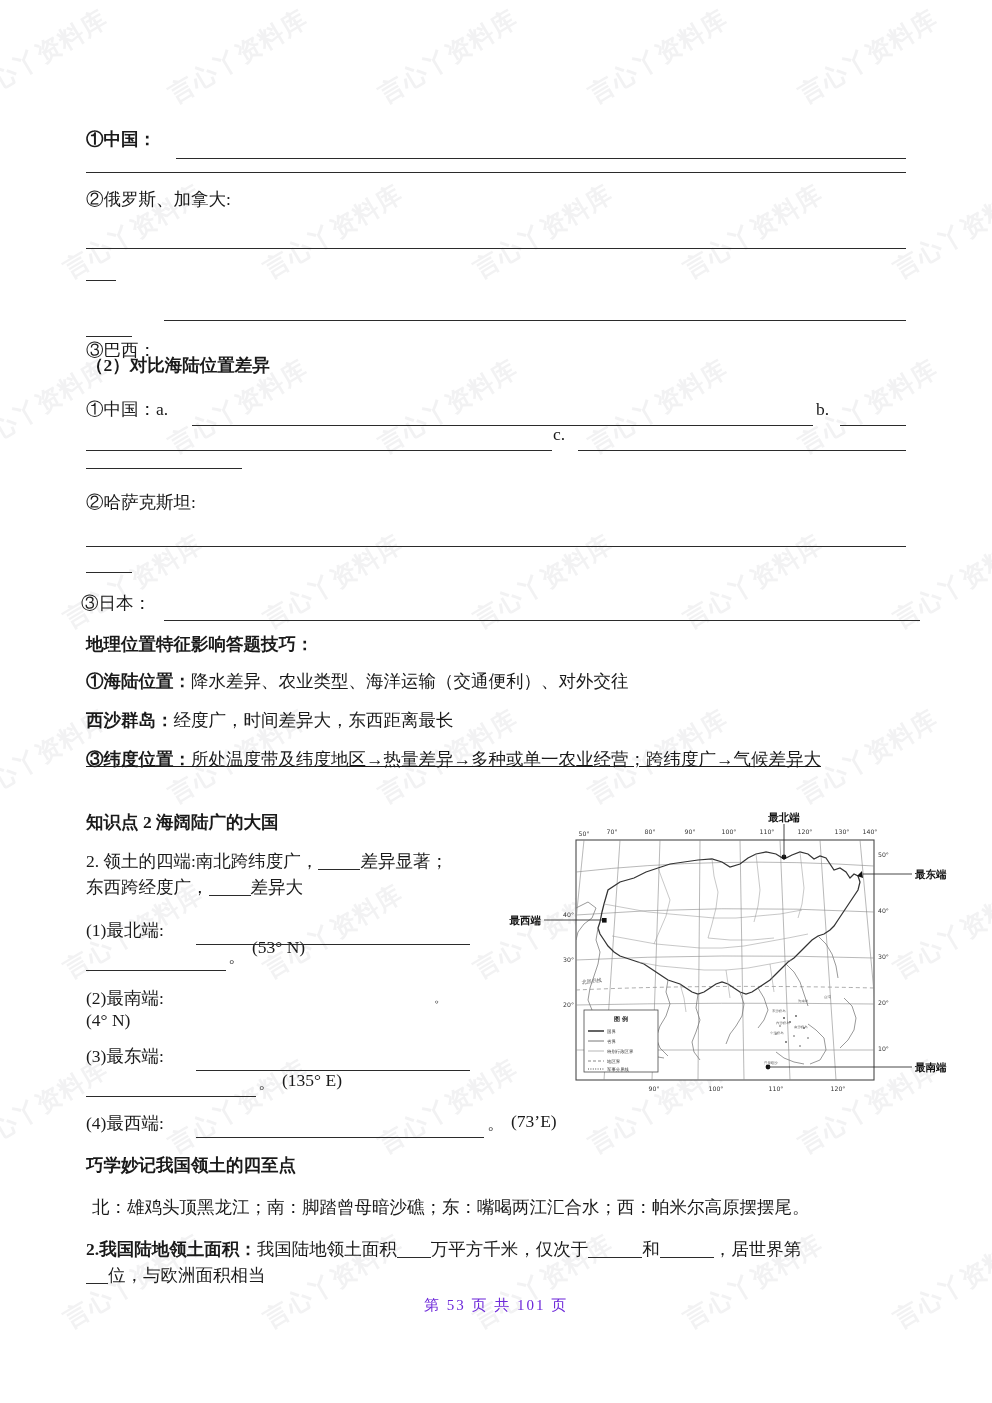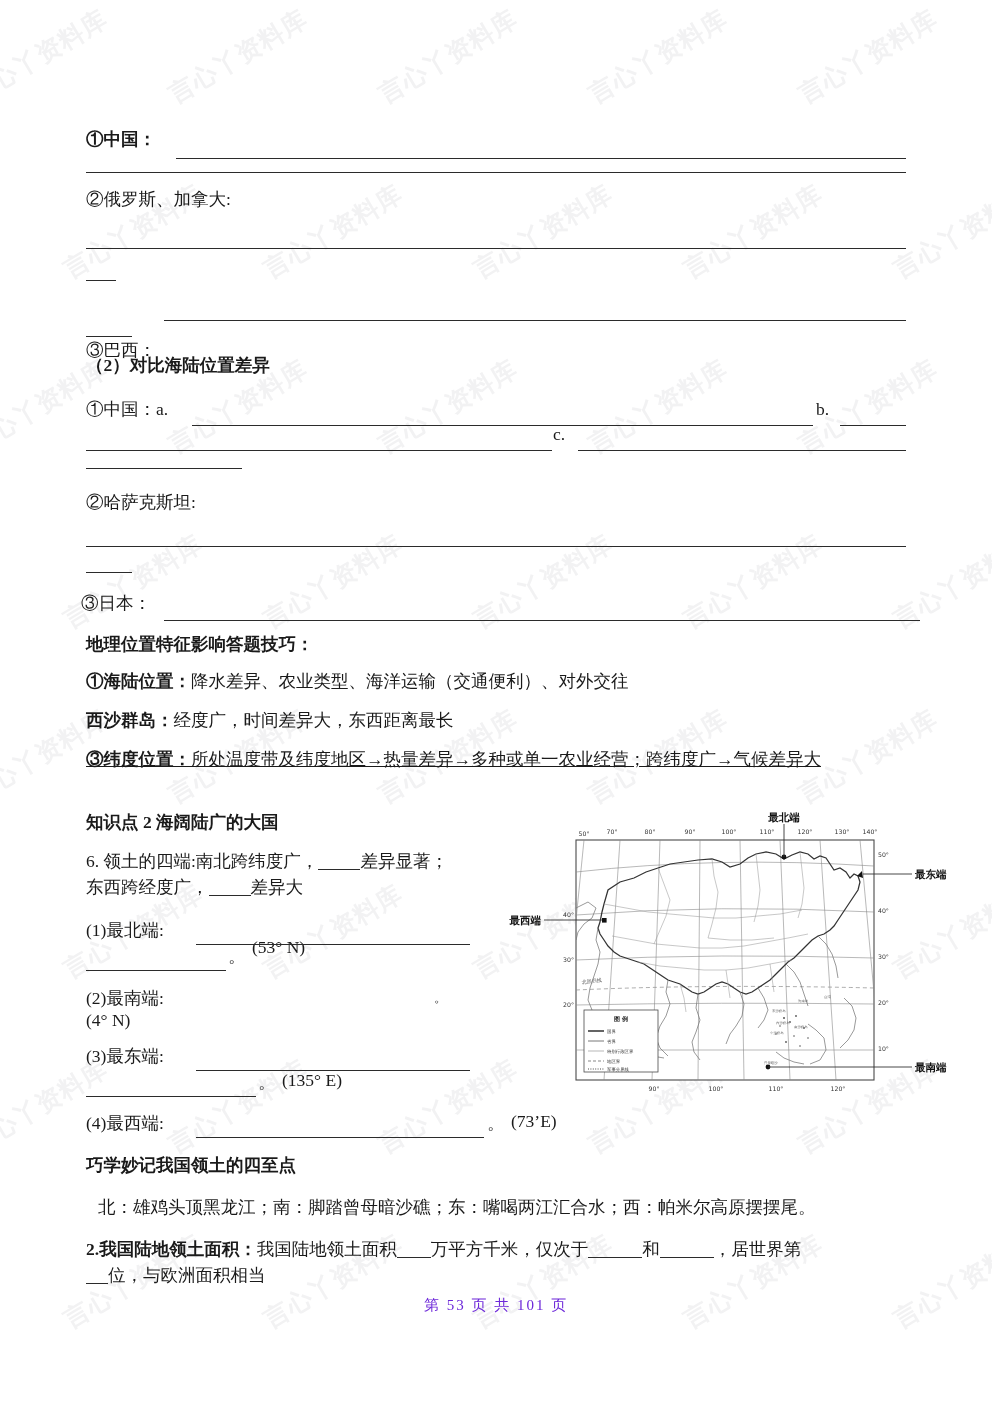--- a/index.html
+++ b/index.html
@@ -185,21 +185,21 @@
       <span class="bold">西沙群岛：</span><span>经度广，时间差异大，东西距离最长</span>
     </div>
 
     <div class="blk wrap" style="left:86px; top:746px; width:830px;">
       <span class="bold">③纬度位置：</span><span>所处温度带及纬度地区→热量差异→多种或单一农业经营；跨纬度广→气候差异大</span>
     </div>
 
     <div class="blk bold" style="left:86px; top:809px;">知识点 2 海阔陆广的大国</div>
 
     <div class="blk" style="left:86px; top:848px;">
-      <span>6. 领土的四端:南北跨纬度广，</span><span class="gap" style="width:42px;"></span><span>差异显著；</span>
+      <span>2. 领土的四端:南北跨纬度广，</span><span class="gap" style="width:42px;"></span><span>差异显著；</span>
     </div>
     <div class="blk" style="left:86px; top:874px;">
       <span>东西跨经度广，</span><span class="gap" style="width:42px;"></span><span>差异大</span>
     </div>
 
     <div class="blk" style="left:86px; top:917px;">(1)最北端:</div>
     <div class="rule" style="left:196px; top:944px; width:274px;"></div>
     <div class="rule" style="left:86px; top:970px; width:140px;"></div>
     <div class="blk" style="left:228px; top:943px;">。</div>
     <div class="blk lat" style="left:252px; top:902px;margin-top:32px;">(53° N)</div>
@@ -213,21 +213,21 @@
     <div class="rule" style="left:86px; top:1096px; width:170px;"></div>
     <div class="blk" style="left:258px; top:1069px;">。</div>
     <div class="blk lat" style="left:282px; top:1067px;">(135° E)</div>
 
     <div class="blk" style="left:86px; top:1110px;">(4)最西端:</div>
     <div class="rule" style="left:196px; top:1137px; width:288px;"></div>
     <div class="blk" style="left:487px; top:1110px;">。</div>
     <div class="blk lat" style="left:511px; top:1108px;">(73’E)</div>
 
     <div class="blk bold" style="left:86px; top:1152px;">巧学妙记我国领土的四至点</div>
-    <div class="blk" style="left:98px; top:1194px;">北：雄鸡头顶黑龙江；南：脚踏曾母暗沙礁；东：嘴喝两江汇合水；西：帕米尔高原摆摆尾。</div>
+    <div class="blk" style="left:92px; top:1194px;">北：雄鸡头顶黑龙江；南：脚踏曾母暗沙礁；东：嘴喝两江汇合水；西：帕米尔高原摆摆尾。</div>
 
     <div class="blk" style="left:86px; top:1236px;">
       <span class="bold">2.我国陆地领土面积：</span><span>我国陆地领土面积</span><span class="gap" style="width:34px;"></span><span>万平方千米，仅次于</span><span class="gap" style="width:54px;"></span><span>和</span><span class="gap" style="width:54px;"></span><span>，居世界第</span>
     </div>
     <div class="blk" style="left:86px; top:1262px;">
       <span class="gap" style="width:22px;"></span><span>位，与欧洲面积相当</span>
     </div>
 
     <div id="map-figure">
       <svg width="440" height="300" viewBox="0 0 440 300" xmlns="http://www.w3.org/2000/svg">

